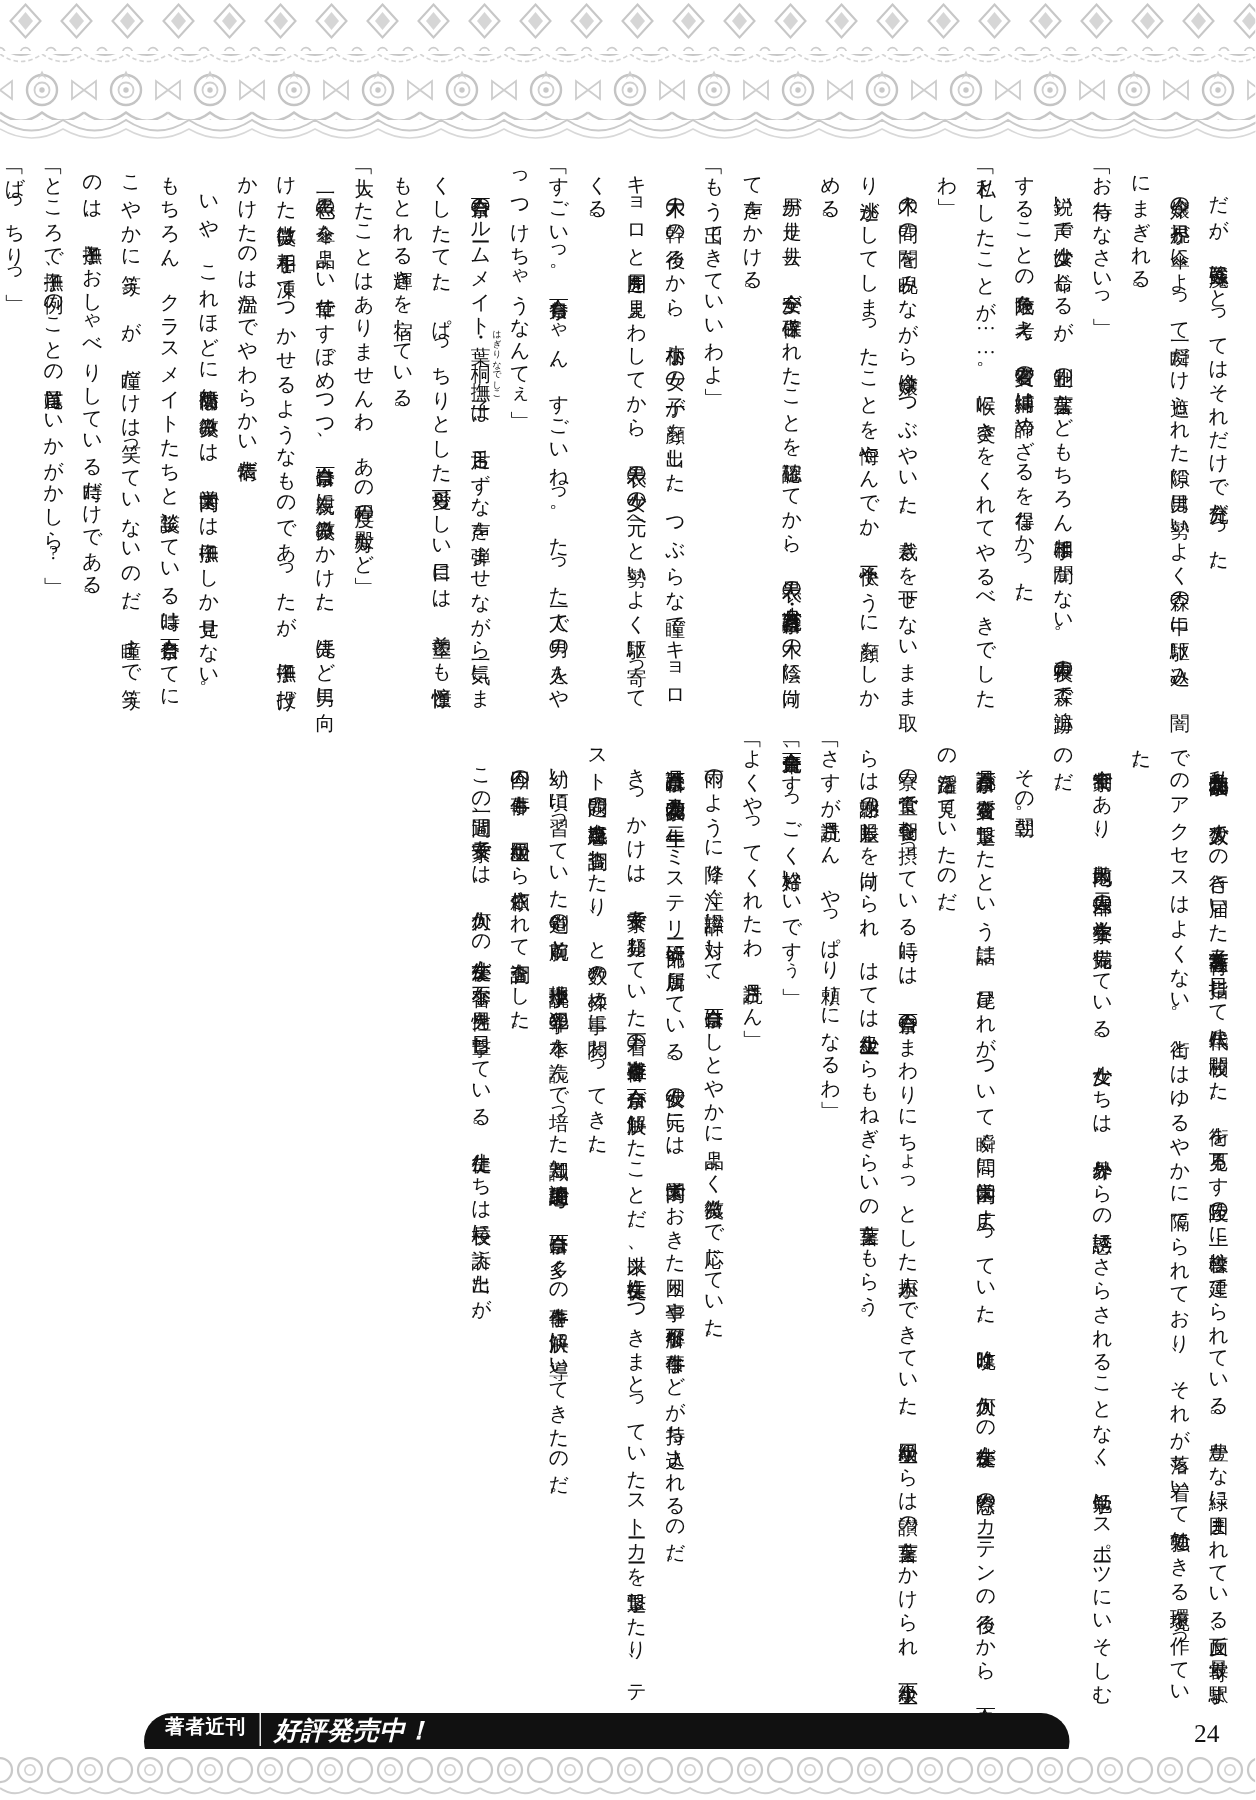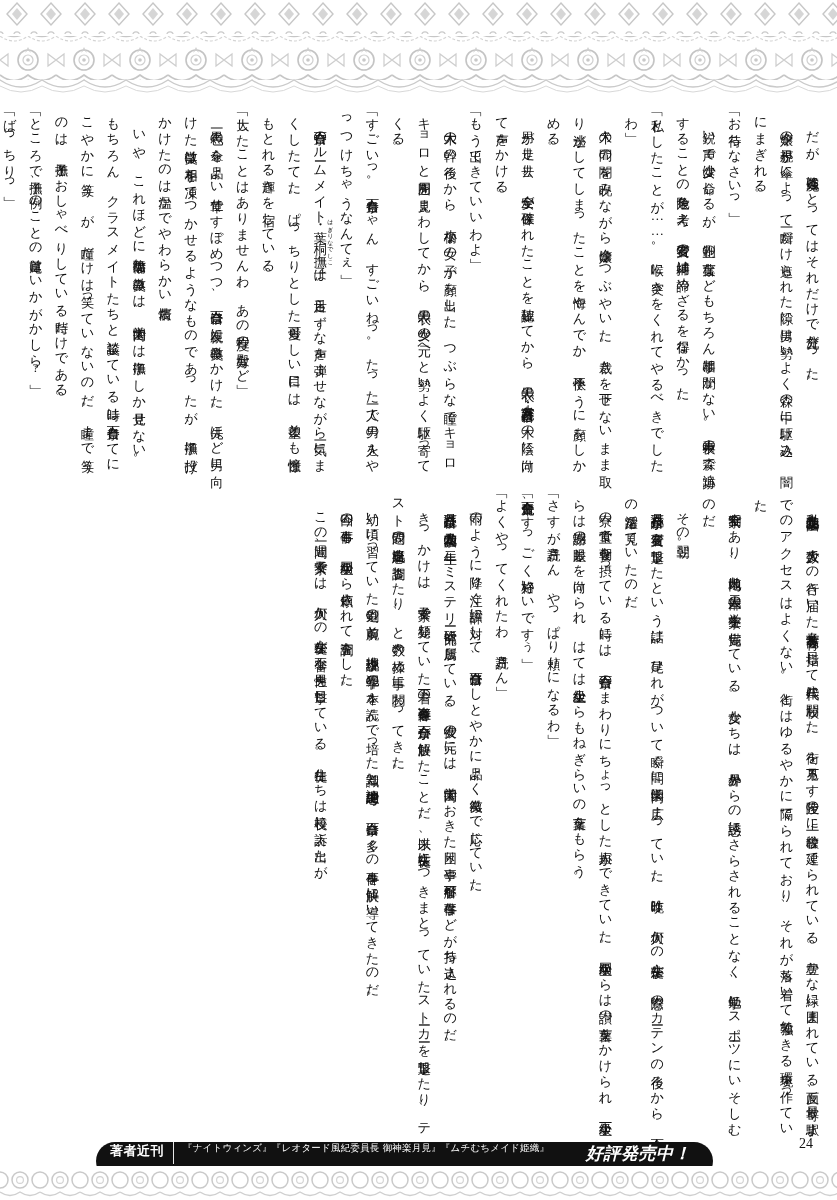--- a/index.html
+++ b/index.html
@@ -95,23 +95,23 @@
     font-family:Liberation Sans, sans-serif;
     font-weight:bold;
     font-style:italic;
     font-size:17px;
     letter-spacing:0.5px;
     margin-right:22px;
     white-space:nowrap;
   }
   .page-number{
     position:absolute;
-    right:24px;top:6px;
+    right:24px;top:16px;
     font-family:"Liberation Serif","DejaVu Serif",serif;
-    font-size:14px;
+    font-size:17px;
     color:#111;
   }
 </style>
 </head>
 <body>
 
 <div class="lace lace-top">
   <svg width="837" height="100" viewBox="0 0 837 100" preserveAspectRatio="none" aria-hidden="true">
     <defs>
       <pattern id="laceA" x="0" y="0" width="34" height="46" patternUnits="userSpaceOnUse">
@@ -184,21 +184,20 @@
       <p>今回の事件も、同級生から依頼されて調査をした。</p>
       <p>この一週間、女子寮では、何人かの女生徒が不審な男性を目撃している。生徒たちは校長に訴え出たが、</p>
     </div>
 
 </div>
 
 <div class="footer">
   <div class="banner">
     <span class="banner-tag">著者近刊</span>
     <span class="banner-sep"></span>
-    <span class="banner-titles">『ナイトウィンズ』『レオタード風紀委員長 御神楽月見』『ムチむちメイド姫織』</span>
     <span class="banner-cta">好評発売中！</span>
   </div>
   <div class="page-number">24</div>
 </div>
 
 <div class="lace lace-bottom">
   <svg width="837" height="34" viewBox="0 0 837 34" preserveAspectRatio="none" aria-hidden="true">
     <defs>
       <pattern id="laceC" x="0" y="0" width="40" height="34" patternUnits="userSpaceOnUse">
         <rect width="40" height="34" fill="#ffffff"></rect>

